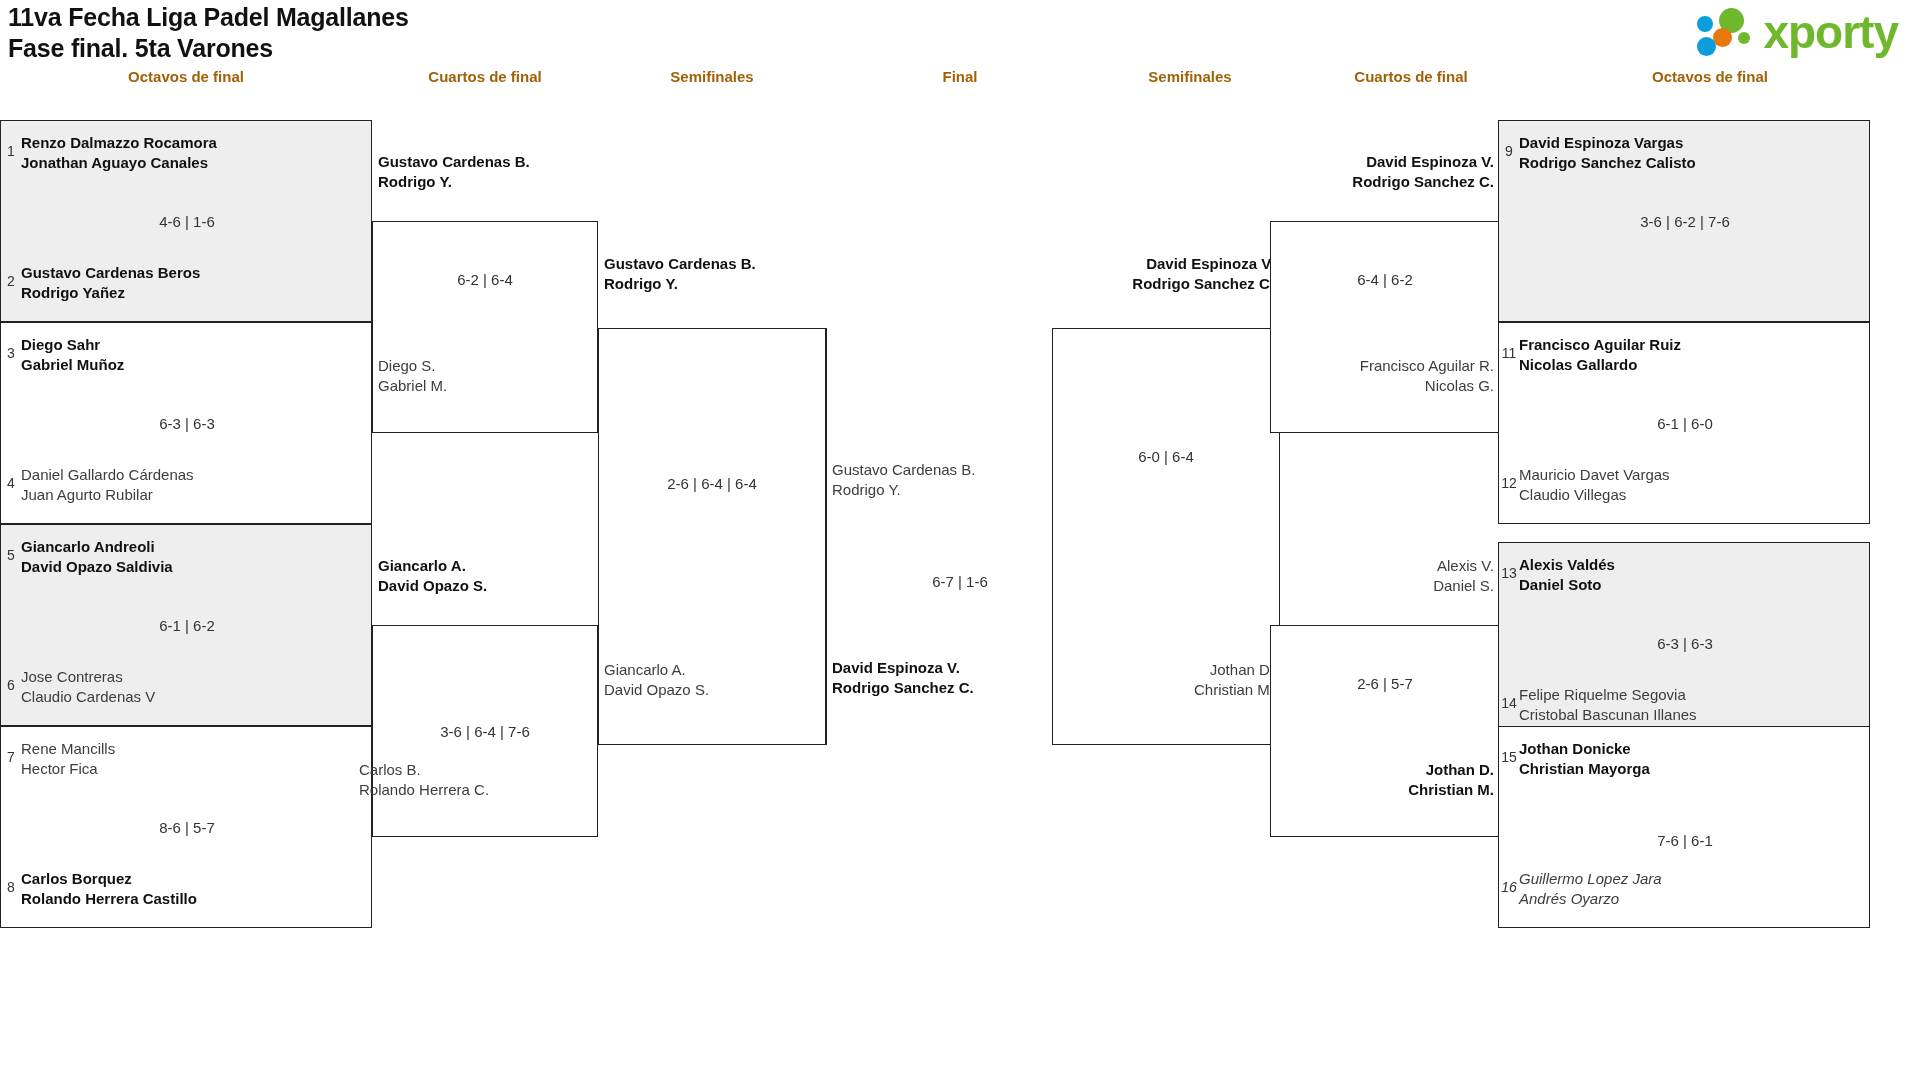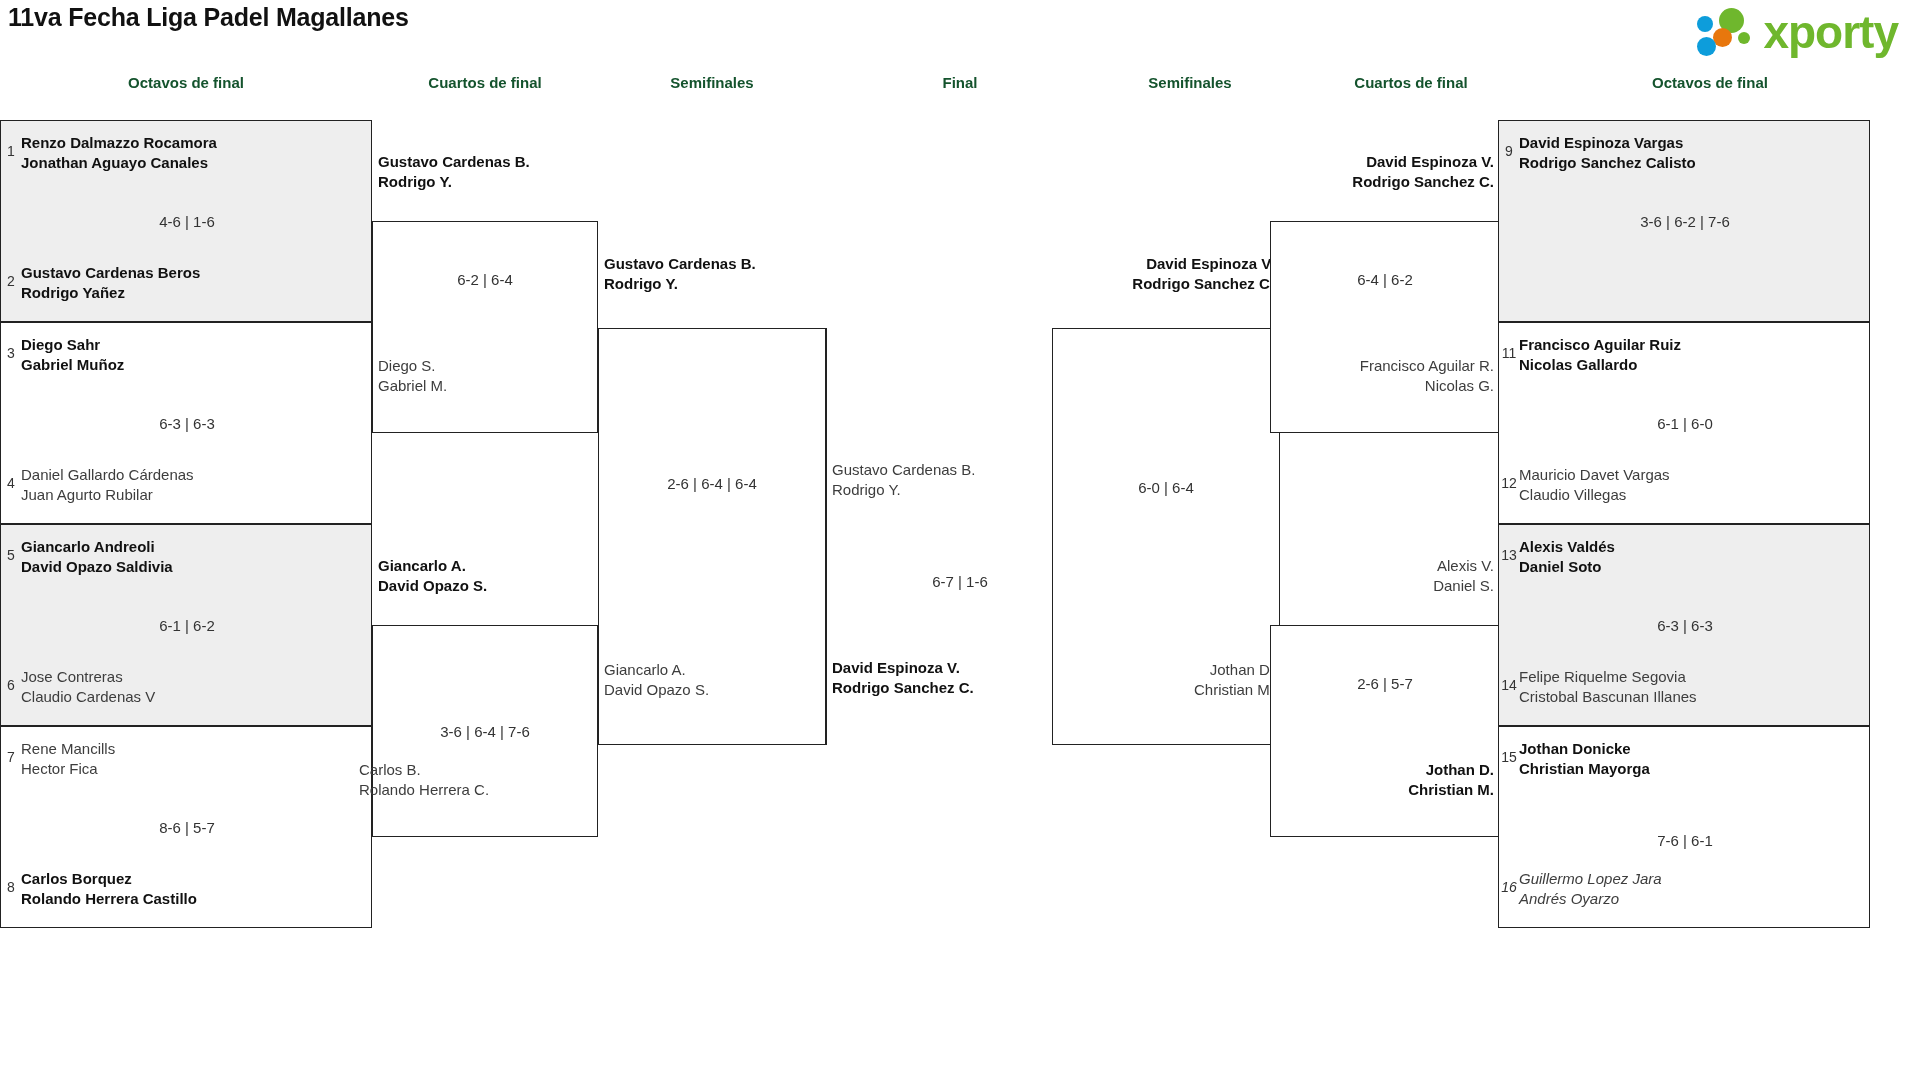--- a/index.html
+++ b/index.html
@@ -11,22 +11,22 @@
   
   #header{position:absolute;left:0;top:0;width:1920px;height:84px;}
   #title-block{position:absolute;left:8px;top:2px;}
   .title-line{font-size:25px;font-weight:700;letter-spacing:-0.2px;line-height:31px;color:#111;}
   #logo{position:absolute;right:22px;top:4px;display:flex;align-items:center;height:56px;}
   #logo-dots{position:relative;width:62px;height:52px;margin-right:4px;}
   .dot{position:absolute;border-radius:50%;}
   #logo-word{font-size:46px;font-weight:700;color:#6fb72d;letter-spacing:-1px;line-height:46px;}
   
   .round-label{
-    position:absolute;font-size:15px;font-weight:600;color:#14532d;
-    text-align:center;top:74px;white-space:nowrap;
+    position:absolute;font-size:15px;font-weight:600;color:#a16207;
+    text-align:center;top:68px;white-space:nowrap;
   }
   
   .box{position:absolute;box-sizing:border-box;border:1px solid #222;background:#fff;}
   .box.shaded{background:#eeeeee;}
   .slot{position:absolute;box-sizing:border-box;display:flex;align-items:flex-start;}
   .seed{
     font-size:14px;color:#333;width:20px;flex:0 0 20px;text-align:center;
     line-height:19px;padding-top:11px;
   }
   .names{font-size:15px;line-height:19.5px;padding-top:2px;}
@@ -41,20 +41,21 @@
   .r-align .names{text-align:right;}
   
   .conn{position:absolute;background:#222;}
 </style>
 </head>
 <body>
 
 <div id="header">
   <div id="title-block">
     <div class="title-line">11va Fecha Liga Padel Magallanes</div>
+    <div class="title-line">Fase final. 5ta Varones</div>
   </div>
   <div id="logo">
     <div id="logo-dots">
       <div class="dot" style="left:22px;top:2px;width:25px;height:25px;background:#6fb72d;"></div>
       <div class="dot" style="left:0px;top:10px;width:16px;height:16px;background:#0d9ddb;"></div>
       <div class="dot" style="left:16px;top:22px;width:19px;height:19px;background:#e8770d;"></div>
       <div class="dot" style="left:41px;top:26px;width:12px;height:12px;background:#6fb72d;"></div>
       <div class="dot" style="left:0px;top:31px;width:19px;height:19px;background:#0d9ddb;"></div>
     </div>
     <div id="logo-word">xporty</div>
@@ -209,21 +210,21 @@
         <div>Rodrigo Sanchez C.</div>
     </div>
   </div>
   <div class="slot loser" style="left:1046px;top:658px;width:228px;justify-content:flex-start;">
     <div class="names" style="width:228px;text-align:right;">
       <div>Jothan D.</div>
         <div>Christian M.</div>
     </div>
   </div>
 </div>
-<div class="score" style="left:1052px;top:479px;width:228px;">6-0 | 6-4</div>
+<div class="score" style="left:1052px;top:448px;width:228px;">6-0 | 6-4</div>
 
 <div class="box" style="left:1270px;top:221px;width:230px;height:212px;"></div>
 <div class="r-align">
   <div class="slot winner" style="left:1264px;top:150px;width:230px;">
     <div class="names" style="width:230px;text-align:right;">
       <div>David Espinoza V.</div>
         <div>Rodrigo Sanchez C.</div>
     </div>
   </div>
   <div class="slot loser" style="left:1264px;top:354px;width:230px;">
@@ -272,21 +273,21 @@
   </div>
   <div class="score" style="left:0;top:92px;width:372px;">6-1 | 6-0</div>
   <div class="slot loser" style="left:0;top:140px;width:372px;">
     <div class="seed">12</div>
     <div class="names">
       <div>Mauricio Davet Vargas</div>
         <div>Claudio Villegas</div>
     </div>
   </div>
 </div>
-<div class="box shaded" style="left:1498px;top:524px;width:372px;height:202px;">
+<div class="box shaded" style="left:1498px;top:542px;width:372px;height:202px;">
   <div class="slot winner" style="left:0;top:10px;width:372px;">
     <div class="seed">13</div>
     <div class="names">
       <div>Alexis Valdés</div>
         <div>Daniel Soto</div>
     </div>
   </div>
   <div class="score" style="left:0;top:92px;width:372px;">6-3 | 6-3</div>
   <div class="slot loser" style="left:0;top:140px;width:372px;">
     <div class="seed">14</div>

